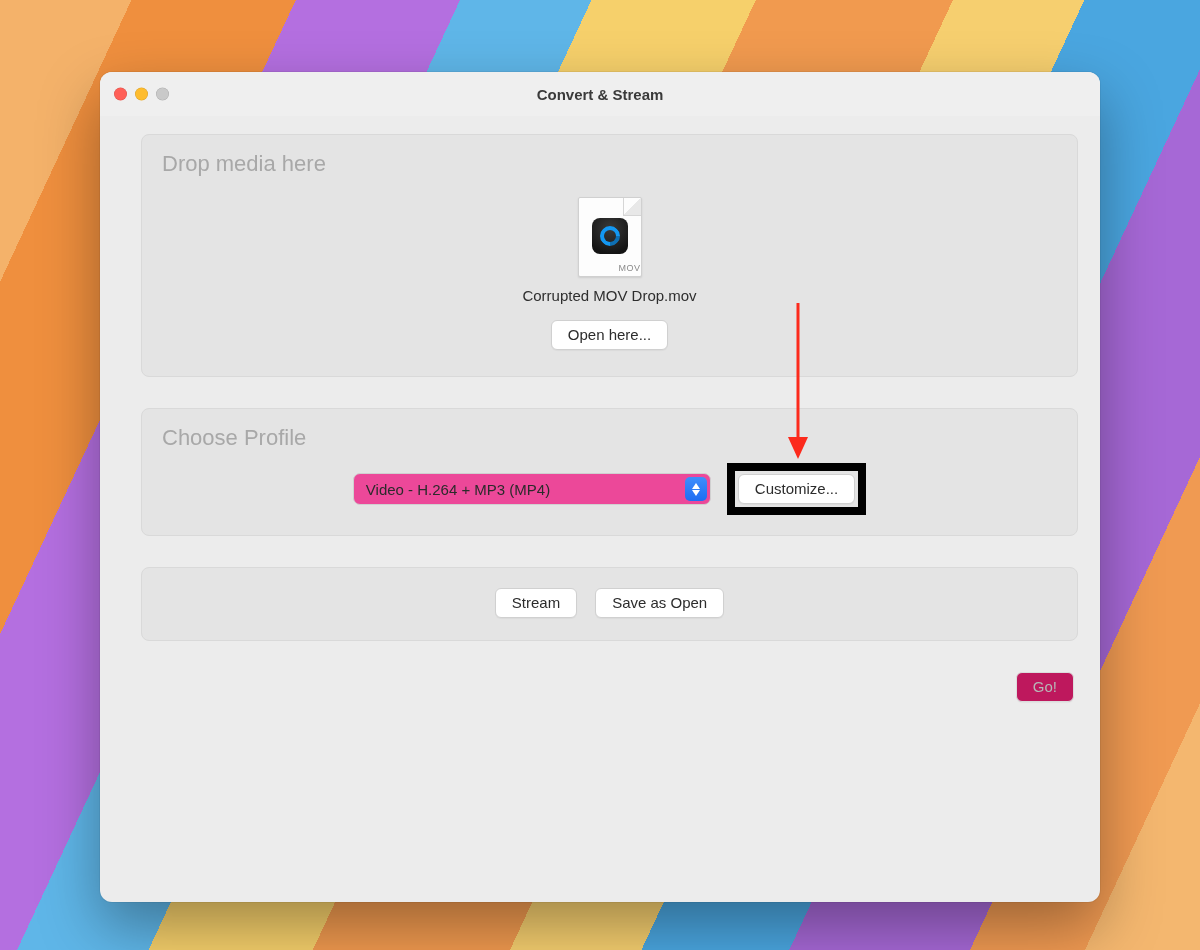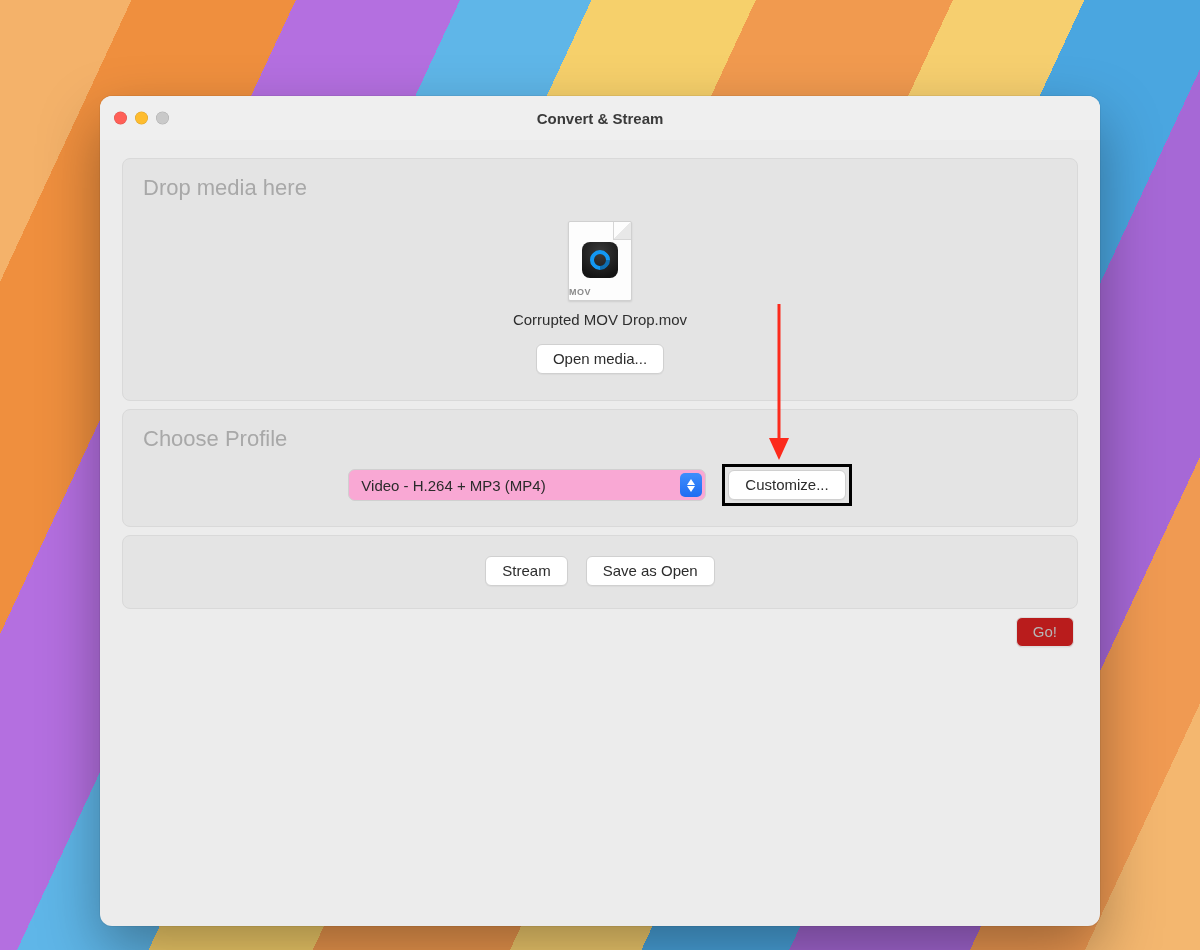--- a/index.html
+++ b/index.html
@@ -39,21 +39,21 @@
         #f09a52 86%,
         #f09a52 93%,
         #f4b76f 93%,
         #f4b76f 100%);
   }
 
   
   .window {
     position: absolute;
     left: 100px;
-    top: 96px;
+    top: 72px;
     width: 1000px;
     height: 830px;
     background: #ececec;
     border-radius: 12px;
     box-shadow: 0 25px 60px rgba(0,0,0,.35), 0 0 0 1px rgba(0,0,0,.05);
     display: flex;
     flex-direction: column;
   }
 
   
@@ -88,21 +88,22 @@
     font-size: 15px;
     font-weight: 700;
     color: #3a3a3a;
   }
 
   .body {
     flex: 1;
     padding: 18px 22px 14px 22px;
     display: flex;
     flex-direction: column;
-    gap: 8px;
+    gap: 31px;
+    margin-left: 19px;
   }
 
   .section {
     background: #e4e4e4;
     border: 1px solid #d9d9d9;
     border-radius: 8px;
     padding: 14px 18px 22px 18px;
     position: relative;
   }
   .section-title {
@@ -157,25 +158,25 @@
     width:20px; height:20px;
     border:4px solid #1398f3;
     border-radius:50%;
     box-sizing:border-box;
     transform: rotate(45deg);
     border-right-color:#0e6fb3;
   }
   .file-icon .ext {
     position:absolute;
     bottom:3px; left:0; right:0;
-    text-align:left;
+    text-align:right;
     font-size:9px;
     letter-spacing:.5px;
     color:#8a8a8a;
-    font-weight:700;
+    font-weight:400;
   }
 
   .filename {
     font-size: 15px;
     color: #2e2e2e;
     margin-bottom: 16px;
   }
 
   
   .btn {
@@ -185,37 +186,37 @@
     padding: 4px 16px;
     font-size: 15px;
     color: #2c2c2c;
     box-shadow: 0 1px 1px rgba(0,0,0,.04);
     cursor: default;
     white-space: nowrap;
     line-height: 20px;
   }
   .btn.disabled {
     color: #b7b7b7;
-    background: #b91c1c;
+    background: #be185d;
     border-color: #dcdcdc;
   }
 
   
   .profile-row {
     display: flex;
     justify-content: center;
     align-items: center;
     gap: 16px;
     margin-top: 4px;
     position: relative;
   }
   .select {
     display: inline-flex;
     align-items: center;
-    background: #f9a8d4;
+    background: #ec4899;
     border: 1px solid #d0d0d0;
     border-radius: 7px;
     height: 30px;
     min-width: 310px;
     position: relative;
     padding: 0 34px 0 12px;
     font-size: 15px;
     color: #2b2b2b;
   }
   .select .stepper {
@@ -231,21 +232,21 @@
     align-items: center;
     justify-content: center;
     gap: 1px;
   }
   .select .stepper svg { width:8px; height:6px; }
   .select .stepper svg path { fill:#fff; }
 
   .highlight-box {
     display: inline-flex;
     padding: 3px;
-    border: 3px solid #000000;
+    border: 8px solid #000000;
   }
 
   
   .arrow {
     position: absolute;
     pointer-events: none;
   }
 
   
   .dest-row {
@@ -281,21 +282,21 @@
 
     <div class="section" style="padding-bottom:26px;">
       <div class="section-title">Drop media here</div>
       <div class="center">
         <div class="file-icon">
           <div class="fold"></div>
           <div class="qt"></div>
           <div class="ext">MOV</div>
         </div>
         <div class="filename">Corrupted MOV Drop.mov</div>
-        <div class="btn">Open media...</div>
+        <div class="btn">Open here...</div>
       </div>
     </div>
 
     <div class="section" style="padding-bottom:20px;">
       <div class="section-title">Choose Profile</div>
 
       <div class="profile-row">
         <div class="select">
           <span>Video - H.264 + MP3 (MP4)</span>
           <span class="stepper">

